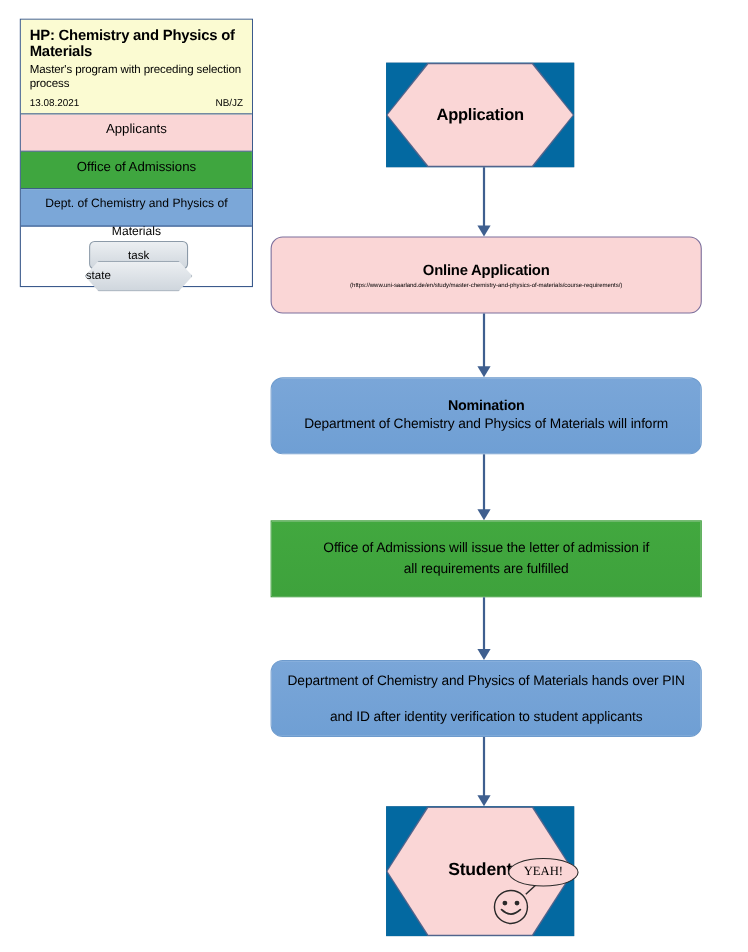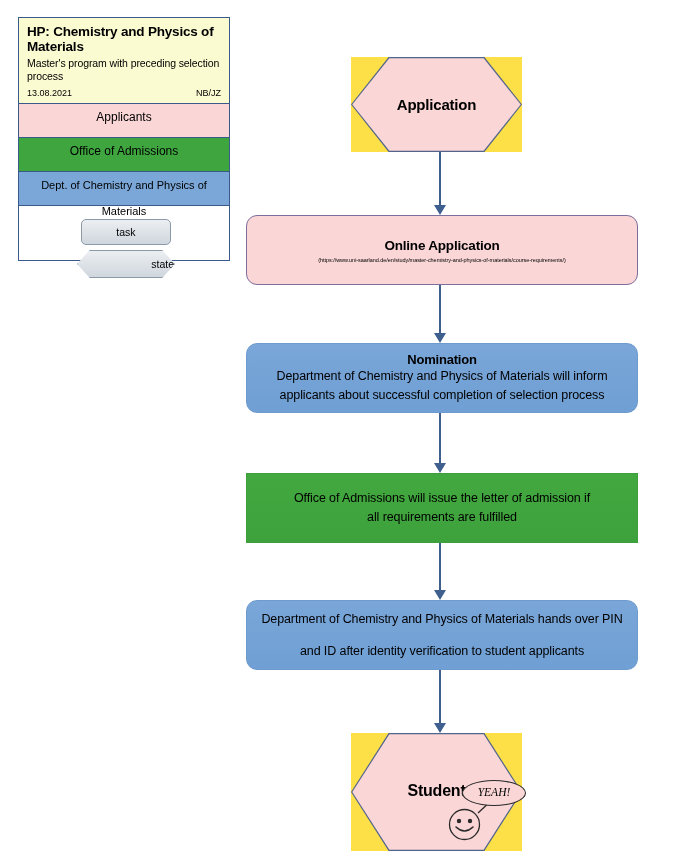--- a/index.html
+++ b/index.html
@@ -84,29 +84,29 @@
     border-radius: 5px;
     border: 1px solid #8c9aa8;
     background: linear-gradient(#eceff2, #cfd6dd);
     font-size: 10.5px;
     line-height: 24px;
     text-align: center;
   }
   #legend-state-shape {
     position: absolute;
     left: 58px;
-    top: 44px;
+    top: 31px;
     width: 96px;
     height: 26px;
     background: linear-gradient(#eceff2, #cfd6dd);
     border: 1px solid #8c9aa8;
     clip-path: polygon(13% 0, 87% 0, 100% 50%, 87% 100%, 13% 100%, 0 50%);
     font-size: 10.5px;
     line-height: 26px;
-    text-align: right;
+    text-align: left;
   }
 
   
   .node {
     position: absolute;
     box-sizing: border-box;
     display: flex;
     flex-direction: column;
     align-items: center;
     justify-content: center;
@@ -118,21 +118,21 @@
     letter-spacing: -0.2px;
   }
   .node-line {
     font-size: 12.5px;
     line-height: 19px;
     letter-spacing: -0.1px;
   }
 
   
   .hex {
-    background: #fde047;
+    background: #0369a1;
     filter: drop-shadow(0 0 0 #5a6c8c);
   }
   .hex-inner {
     position: absolute;
     inset: 0;
     background: #51648c;
     clip-path: polygon(22% 0, 78% 0, 100% 50%, 78% 100%, 22% 100%, 0 50%);
   }
   .hex-fill {
     position: absolute;
@@ -241,21 +241,20 @@
   #arrow-4 { top: 543px; height: 48px; }
   #arrow-5 { top: 670px; height: 54px; }
 
   
   #student-emoji-group {
     position: absolute;
     left: 448px;
     top: 780px;
     width: 86px;
     height: 62px;
-    font-style: italic;
   }
   #speech-bubble {
     position: absolute;
     left: 14px;
     top: 0px;
     width: 62px;
     height: 24px;
     border: 1.3px solid #2a2a2a;
     border-radius: 50% / 50%;
     background: #fad6d6;
@@ -304,21 +303,20 @@
 <div class="node" id="node-online-application">
   <div class="node-title">Online Application</div>
   <div id="online-application-url">(https://www.uni-saarland.de/en/study/master-chemistry-and-physics-of-materials/course-requirements/)</div>
 </div>
 
 <div class="arrow" id="arrow-2"></div>
 
 <div class="node box-blue" id="node-nomination">
   <div class="node-title">Nomination</div>
   <div class="node-line">Department of Chemistry and Physics of Materials will inform</div>
-  <div class="node-line">applicants about successful completion of selection process</div>
 </div>
 
 <div class="arrow" id="arrow-3"></div>
 
 <div class="node" id="node-admission-letter">
   <div class="node-line">Office of Admissions will issue the letter of admission if</div>
   <div class="node-line">all requirements are fulfilled</div>
 </div>
 
 <div class="arrow" id="arrow-4"></div>

